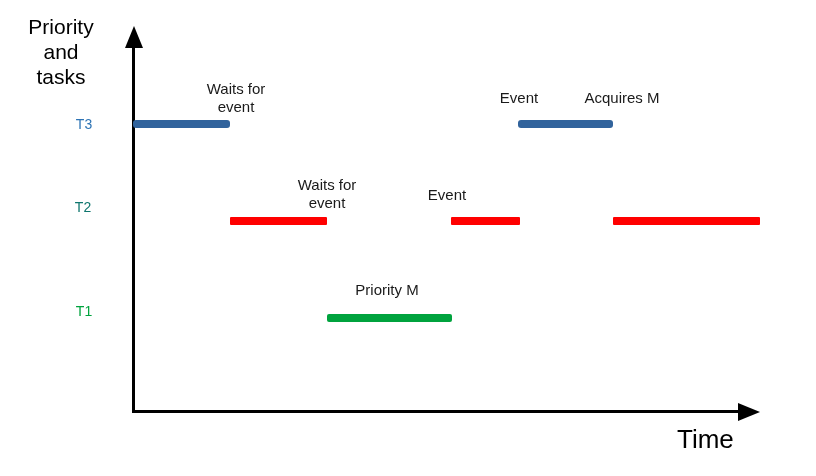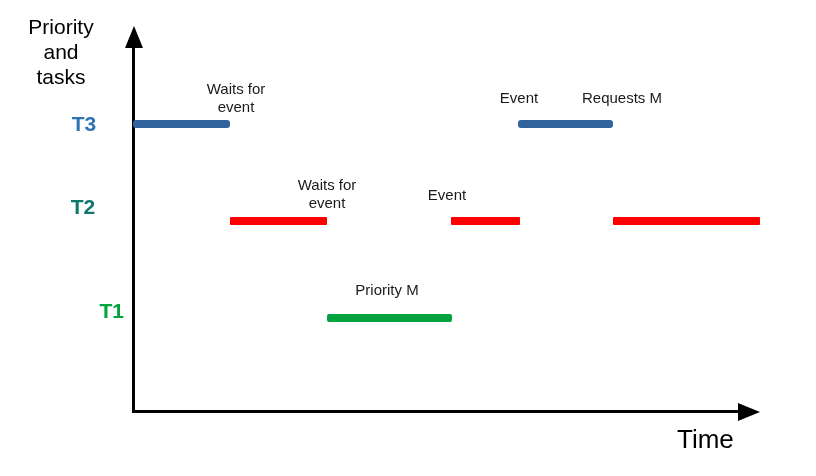--- a/index.html
+++ b/index.html
@@ -45,22 +45,22 @@
     position: absolute;
     left: 677px;
     top: 424px;
     font-size: 26px;
     color: #000000;
   }
   .task-label {
     position: absolute;
     width: 80px;
     text-align: center;
-    font-weight: bold;
-    font-size: 21px;
+    font-weight: normal;
+    font-size: 14px;
     line-height: 22px;
   }
   .bar { position: absolute; }
   .annotation {
     position: absolute;
     width: 160px;
     text-align: center;
     font-size: 15px;
     line-height: 18px;
     color: #1a1a1a;
@@ -83,26 +83,26 @@
   <div class="time-label">Time</div>
 
   <div>
       <div class="task-label" style="color: rgb(46, 116, 181); left: 44px; top: 113px;">T3</div>
       <div class="bar" style="left: 133px; width: 97px; top: 120px; height: 8px; background: rgb(49, 99, 156); border-radius: 3px;"></div>
       <div class="bar" style="left: 518px; width: 95px; top: 120px; height: 8px; background: rgb(49, 99, 156); border-radius: 3px;"></div>
       <div class="task-label" style="color: #0f766e; left: 43px; top: 196px;">T2</div>
       <div class="bar" style="left: 230px; width: 97px; top: 217px; height: 8px; background: rgb(255, 0, 0); border-radius: 1px;"></div>
       <div class="bar" style="left: 451px; width: 69px; top: 217px; height: 8px; background: rgb(255, 0, 0); border-radius: 1px;"></div>
       <div class="bar" style="left: 613px; width: 147px; top: 217px; height: 8px; background: rgb(255, 0, 0); border-radius: 1px;"></div>
-      <div class="task-label" style="color: rgb(0, 163, 62); left: 44px; top: 300px; text-align: right;">T1</div>
+      <div class="task-label" style="color: rgb(0, 163, 62); left: 44px; top: 300px;">T1</div>
       <div class="bar" style="left: 327px; width: 125px; top: 314px; height: 8px; background: rgb(0, 163, 62); border-radius: 2px;"></div>
     </div>
   <div>
       <div class="annotation" style="left: 156px; top: 80px; color: rgb(26, 26, 26);">Waits for
 event</div>
       <div class="annotation" style="left: 439px; top: 89px; color: rgb(26, 26, 26);">Event</div>
-      <div class="annotation" style="left: 542px; top: 89px; color: rgb(26, 26, 26);">Requests M</div>
+      <div class="annotation" style="left: 542px; top: 89px; color: rgb(26, 26, 26);">Acquires M</div>
       <div class="annotation" style="left: 247px; top: 176px; color: rgb(26, 26, 26);">Waits for
 event</div>
       <div class="annotation" style="left: 367px; top: 186px; color: rgb(26, 26, 26);">Event</div>
       <div class="annotation" style="left: 307px; top: 281px; color: rgb(26, 26, 26);">Priority M</div>
     </div>
 </div>
 
 </body></html>

